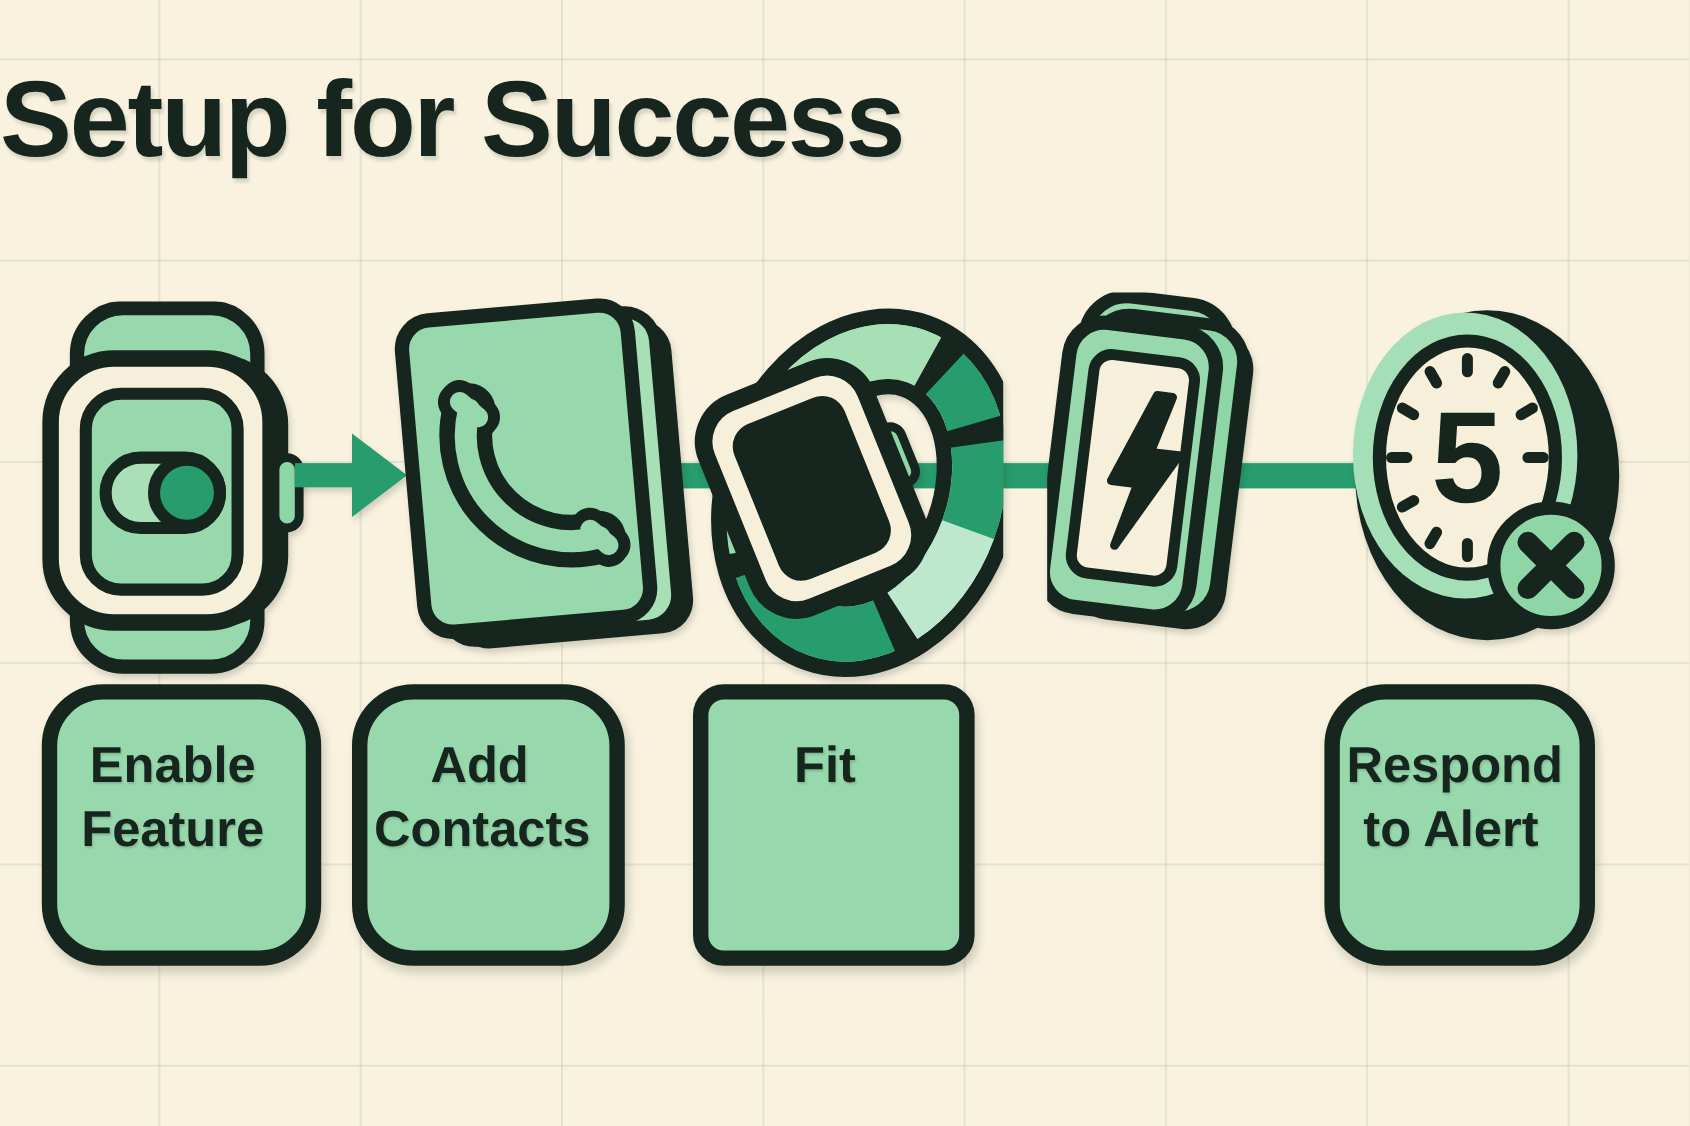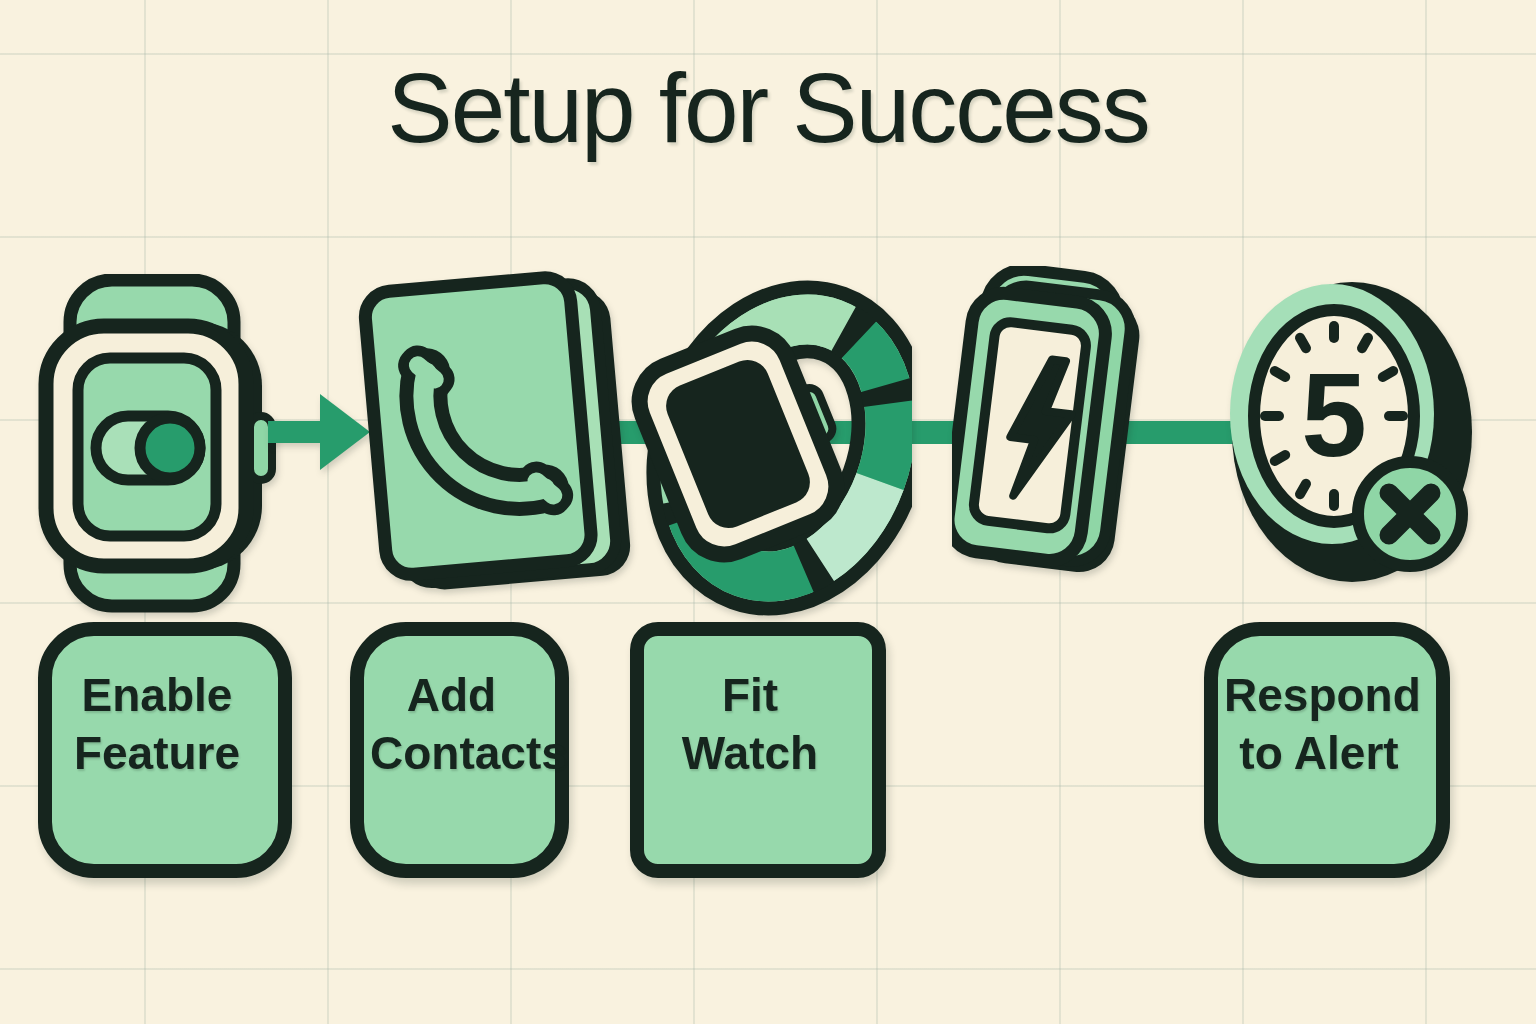--- a/index.html
+++ b/index.html
@@ -17,21 +17,21 @@
     background-color:var(--bg);
     background-image:
       linear-gradient(to right, rgba(168,184,170,.28) 0 2px, transparent 2px),
       linear-gradient(to bottom, rgba(168,184,170,.28) 0 2px, transparent 2px);
     background-size:183px 183px;
     background-position:144px 53px;
     font-family:"Liberation Sans",sans-serif;
   }
   .page-title{
     position:absolute;left:0;top:52px;width:100%;margin:0;
-    text-align:center;font-size:98px;font-weight:400;letter-spacing:-2px;
+    text-align:left;font-size:98px;font-weight:700;letter-spacing:-2px;
     color:var(--ink);z-index:3;
     text-shadow:2px 3px 3px rgba(20,40,30,.15);
   }
   .flow-line{
     position:absolute;left:570px;top:421px;width:676px;height:23px;
     background:var(--accent);z-index:1;
   }
   .icon{position:absolute;z-index:2;filter:drop-shadow(2px 4px 3px rgba(20,35,28,.18));}
   .step-box{
     position:absolute;top:622px;height:256px;z-index:2;box-sizing:border-box;
@@ -152,26 +152,25 @@
         <line x1="171" y1="227" x2="213" y2="269"></line>
         <line x1="213" y1="227" x2="171" y2="269"></line>
       </g>
     </g>
   </svg>
 
   <div class="step-box" style="left:38px;width:254px;">
     <span class="line">Enable</span>
     <span class="line">Feature</span>
   </div>
-  <div class="step-box" style="left:350px;width:219px;">
+  <div class="step-box" style="left:320px;width:248px;">
     <span class="line">Add</span>
     <span class="line">Contacts</span>
   </div>
   <div class="step-box" style="left:630px;width:256px;border-radius:28px;">
     <span class="line">Fit</span>
-    <span class="line">Watch</span>
   </div>
   <div class="step-box" style="left:1204px;width:246px;">
     <span class="line">Respond</span>
     <span class="line">to Alert</span>
   </div>
 
 </div>
 
 </body></html>

